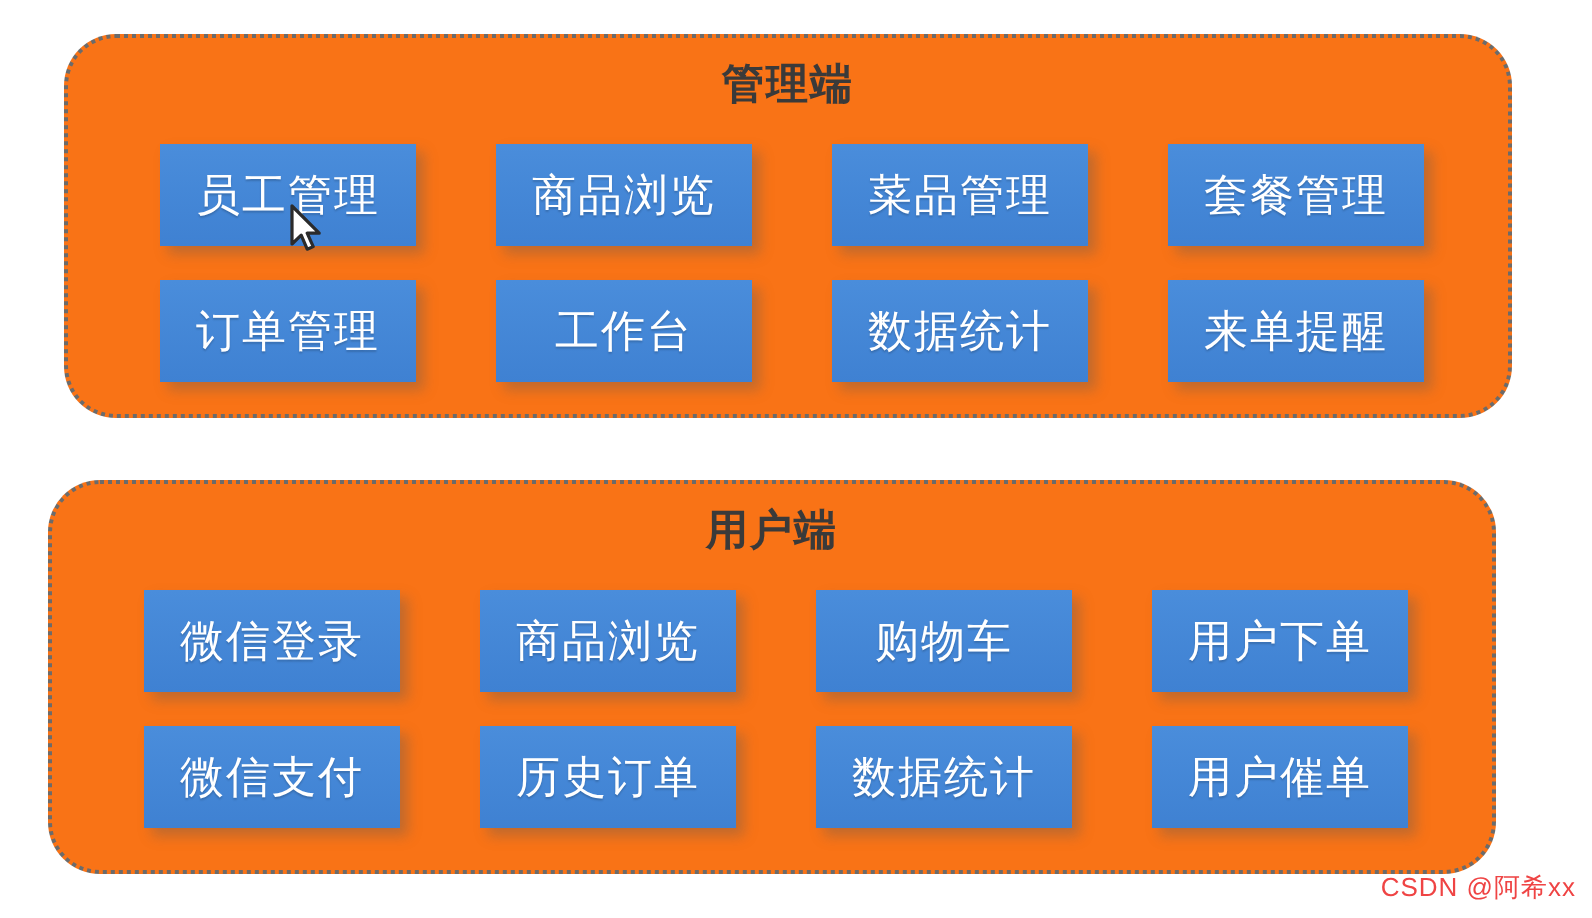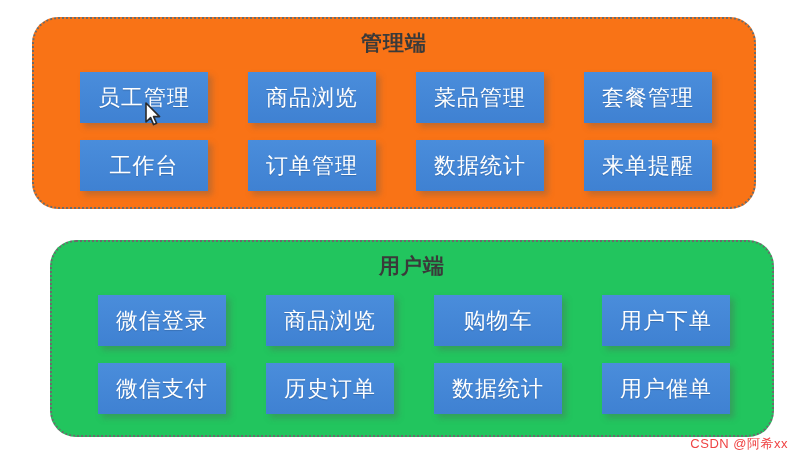--- a/index.html
+++ b/index.html
@@ -30,25 +30,25 @@
 
   .panel-admin {
     left: 32px;
     top: 17px;
     width: 724px;
     height: 192px;
     background: #f97316;
   }
 
   .panel-user {
-    left: 50px;
+    left: 24px;
     top: 240px;
     width: 724px;
     height: 197px;
-    background: #22c55e;
+    background: #f97316;
   }
 
   .panel-title {
     position: absolute;
     left: 0;
     right: 0;
     top: 11px;
     text-align: center;
     font-size: 21px;
     font-weight: bold;
@@ -133,24 +133,24 @@
         </div>
         <div class="cell">
           <div class="node">菜品管理</div>
         </div>
         <div class="cell">
           <div class="node">套餐管理</div>
         </div>
       </div>
       <div class="row">
         <div class="cell">
+          <div class="node">订单管理</div>
+        </div>
+        <div class="cell">
           <div class="node">工作台</div>
-        </div>
-        <div class="cell">
-          <div class="node">订单管理</div>
         </div>
         <div class="cell">
           <div class="node">数据统计</div>
         </div>
         <div class="cell">
           <div class="node">来单提醒</div>
         </div>
       </div>
     </div>
   </div>

